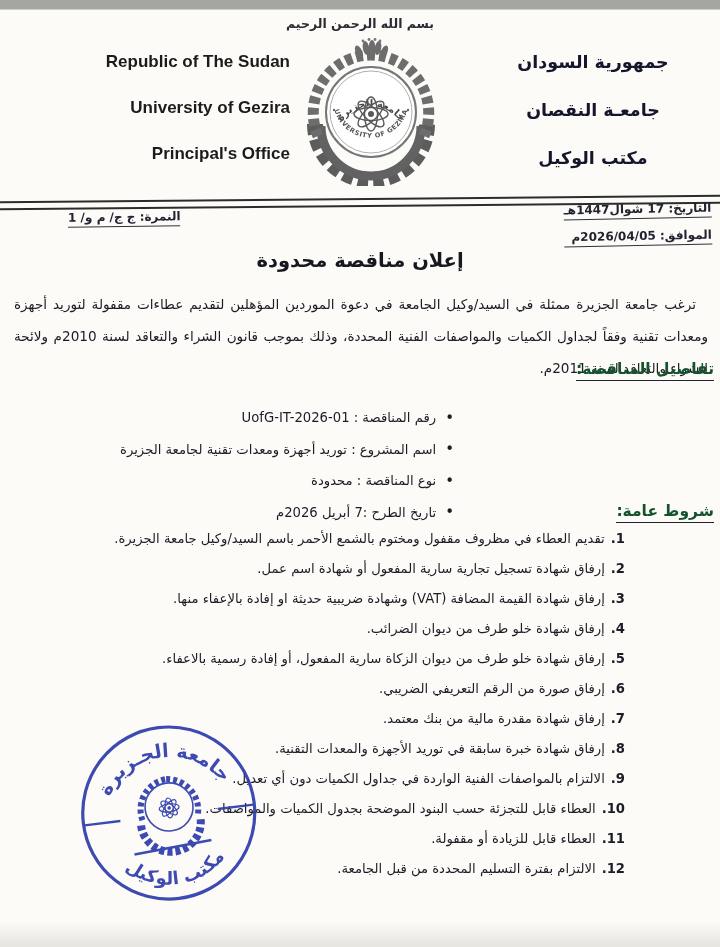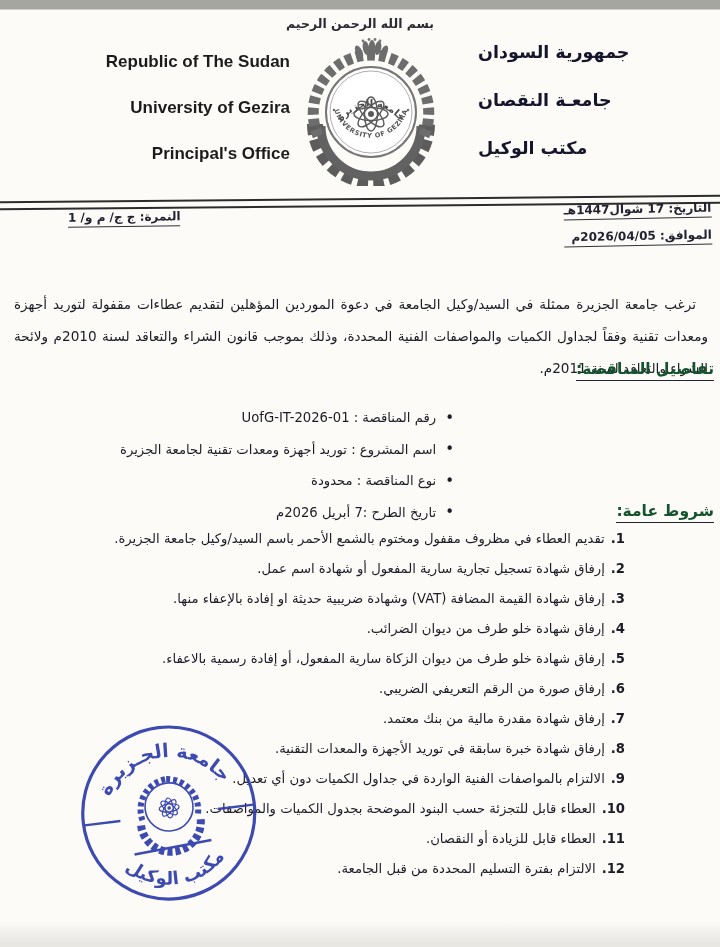--- a/index.html
+++ b/index.html
@@ -5,21 +5,21 @@
   html,body{margin:0;padding:0;background:#ffffff;}
   .page{position:relative;width:720px;height:947px;background:#fcfbf8;overflow:hidden;
         font-family:"DejaVu Sans",sans-serif;color:#1d1d26;}
   .abs{position:absolute;}
   .top-strip{left:0;top:0;width:720px;height:9px;background:#a6a6a1;border-bottom:1px solid #cfcfca;}
   .bottom-edge{left:0;bottom:0;width:720px;height:26px;background:linear-gradient(#fcfbf800,#e6e4df);}
   .bismillah{left:0;top:16px;width:720px;text-align:center;font-size:12.5px;font-weight:700;color:#2a2a33;}
   .en-block{left:55px;top:52px;width:235px;text-align:right;
             font-family:"Liberation Sans","DejaVu Sans",sans-serif;font-weight:700;font-size:17px;color:#1b1b1b;}
   .en-block div{margin-bottom:26px;}
-  .ar-block{right:12px;top:42px;width:230px;text-align:left;direction:rtl;
+  .ar-block{right:12px;top:52px;width:230px;text-align:center;direction:rtl;
             font-weight:700;font-size:17.5px;color:#15152b;}
   .ar-block div{margin-bottom:28px;}
   .logo{left:300px;top:38px;}
   .divider{left:-6px;top:198px;width:732px;height:5px;border-top:2.2px solid #2c2c2c;
            border-bottom:2px solid #2c2c2c;transform:rotate(-0.5deg);}
   .meta-right{right:8px;top:202px;direction:rtl;text-align:right;transform:rotate(-1.1deg);}
   .meta-right .line{display:inline-block;font-size:12px;font-weight:700;color:#222230;
                     border-bottom:1.4px solid #30303a;padding-bottom:2px;margin-bottom:10px;}
   .meta-right .line{display:block;}
   .ref-left{left:68px;top:206px;direction:rtl;transform:rotate(-0.8deg);}
@@ -114,20 +114,21 @@
 
   <div class="abs meta-right">
     <span class="line">التاريخ: 17 شوال1447هـ</span>
     <span class="line">الموافق: 2026/04/05م</span>
   </div>
 
   <div class="abs ref-left">
     <span>النمرة: ج ج/ م و/ 1</span>
   </div>
 
+  <div class="abs doc-title">إعلان مناقصة محدودة</div>
 
   <div class="abs intro">ترغب جامعة الجزيرة ممثلة في السيد/وكيل الجامعة في دعوة الموردين المؤهلين لتقديم عطاءات مقفولة لتوريد أجهزة ومعدات تقنية وفقاً لجداول الكميات والمواصفات الفنية المحددة، وذلك بموجب قانون الشراء والتعاقد لسنة 2010م ولائحة الشراء والتعاقد لسنة 2011م.</div>
 
   <div class="abs sec-head details-head">تفاصيل المناقصة:</div>
 
   <ul class="abs bullets">
 
       <li><span class="bdot"></span><span>رقم المناقصة : UofG-IT-2026-01</span></li>
 
       <li><span class="bdot"></span><span>اسم المشروع : توريد أجهزة ومعدات تقنية لجامعة الجزيرة</span></li>
@@ -186,21 +187,21 @@
         <span>الالتزام بالمواصفات الفنية الواردة في جداول الكميات دون أي تعديل.</span>
       </li>
 
       <li>
         <span class="cnum">10.</span>
         <span>العطاء قابل للتجزئة حسب البنود الموضحة بجدول الكميات والمواصفات.</span>
       </li>
 
       <li>
         <span class="cnum">11.</span>
-        <span>العطاء قابل للزيادة أو النقصان.</span>
+        <span>العطاء قابل للزيادة أو مقفولة.</span>
       </li>
 
       <li>
         <span class="cnum">12.</span>
         <span>الالتزام بفترة التسليم المحددة من قبل الجامعة.</span>
       </li>
     </ol>
 
   <div class="abs stamp">
     <svg width="182" height="182" viewBox="0 0 182 182">

